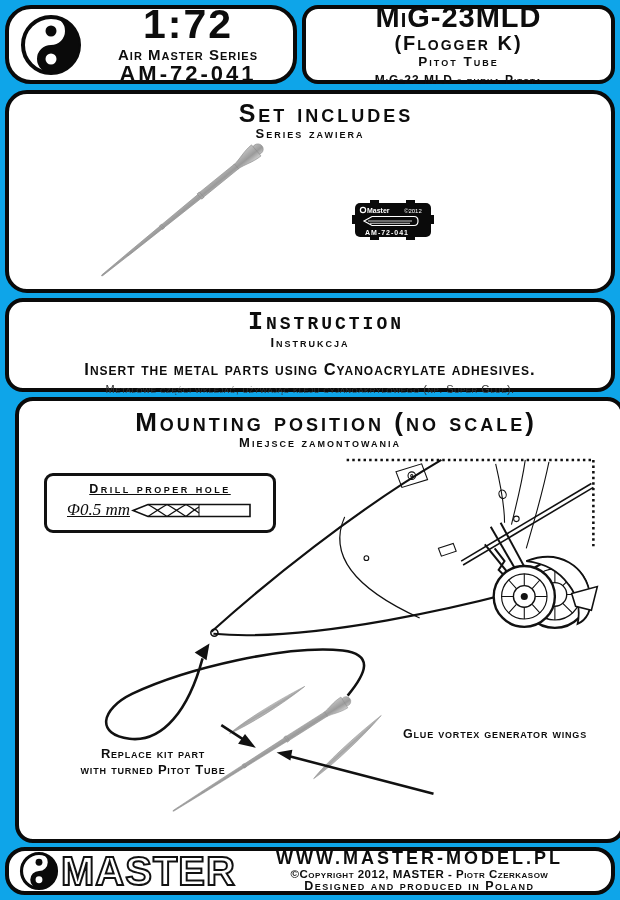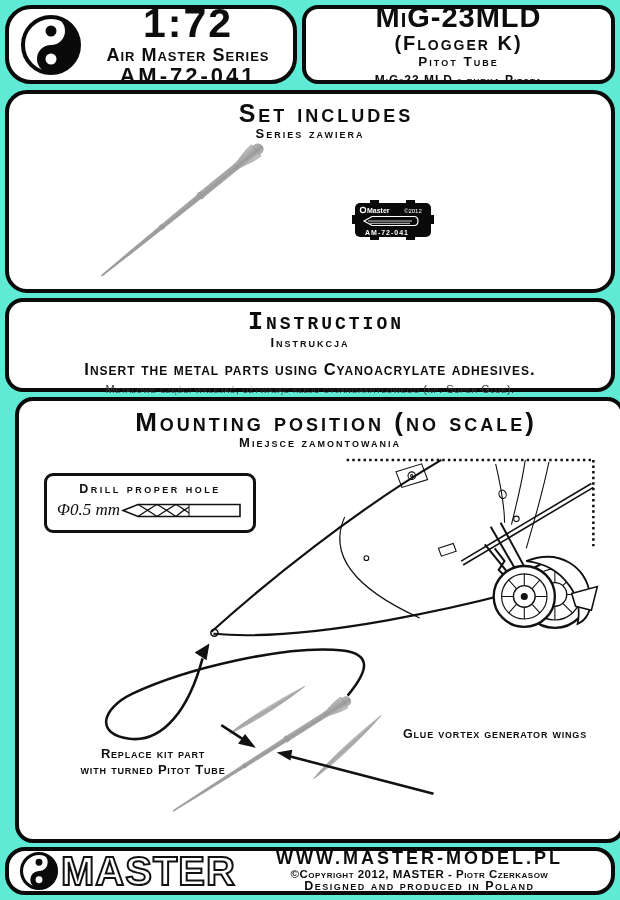--- a/index.html
+++ b/index.html
@@ -1,24 +1,24 @@
 <!DOCTYPE html>
 <html><head>
 <meta charset="utf-8">
 <style>
   html,body{margin:0;padding:0;background:#000;}
-  .page{position:relative;width:620px;height:900px;background:#5eead4;overflow:hidden;
+  .page{position:relative;width:620px;height:900px;background:#0ea5e9;overflow:hidden;
         font-family:"Liberation Sans", sans-serif;color:#0d0d0d;}
   .box{position:absolute;background:#fff;border:4px solid #0a0a0a;border-radius:22px;box-sizing:border-box;}
   .sc{font-variant-caps:small-caps;}
   
   .badge-left{left:5px;top:5px;width:292px;height:79px;border-radius:26px;display:flex;align-items:center;padding-left:10px;}
   .badge-left .txt{flex:1;text-align:center;line-height:1;}
   .brand-scale{font-size:41px;font-weight:800;letter-spacing:2px;}
-  .brand-series{font-size:18px;font-weight:700;letter-spacing:1px;margin-top:2px;}
+  .brand-series{font-size:15px;font-weight:700;letter-spacing:1px;margin-top:2px;}
   .brand-code{font-size:22px;font-weight:800;letter-spacing:3px;margin-top:1px;}
   .badge-right{left:302px;top:5px;width:313px;height:79px;border-radius:16px;display:flex;flex-direction:column;align-items:center;justify-content:center;line-height:1.05;}
   .kit-title{font-size:29px;font-weight:800;letter-spacing:1px;}
   .kit-subtitle{font-size:20px;font-weight:800;letter-spacing:2px;}
   .kit-product{font-size:13.5px;font-weight:800;letter-spacing:2px;margin-top:1px;}
   .title-divider{width:250px;height:2px;background:#0a0a0a;margin:3px 0 2px 0;}
   .kit-subline{font-size:12px;font-weight:700;letter-spacing:1px;}
   
   .sec-set{left:5px;top:90px;width:610px;height:203px;}
   .sec-instruction{left:5px;top:298px;width:610px;height:94px;border-radius:18px;text-align:center;}
@@ -26,21 +26,21 @@
   .sec-head-en{font-size:25px;font-weight:800;letter-spacing:3px;text-align:center;line-height:1;padding-left:32px;}
   .sec-head-pl{font-size:13px;font-weight:700;letter-spacing:2px;text-align:center;line-height:1.2;}
   .sec-set .sec-head-en{margin-top:7px;}
   .sec-instruction .sec-head-en{margin-top:8px;font-family:Liberation Mono, monospace;}
   .sec-mounting .sec-head-en{margin-top:8px;font-size:26px;}
   .inst-en{font-size:16.5px;font-weight:800;letter-spacing:1px;margin-top:9px;}
   .inst-pl{font-size:11px;font-weight:500;color:#333;letter-spacing:.4px;margin-top:4px;}
   .abs{position:absolute;}
   .diagram-svg{position:absolute;left:0;top:0;width:100%;height:100%;}
   
-  .drill-box{position:absolute;left:25px;top:72px;width:212px;height:60px;border:3px solid #111;border-radius:9px;box-sizing:border-box;text-align:center;}
+  .drill-box{position:absolute;left:25px;top:72px;width:232px;height:60px;border:3px solid #111;border-radius:9px;box-sizing:border-box;text-align:center;text-decoration:underline;}
   .drill-title{font-size:12.5px;font-weight:700;letter-spacing:2.5px;margin-top:6px;}
   .drill-row{display:flex;align-items:center;justify-content:center;gap:1px;margin-top:4px;}
   .drill-dia{font-size:17px;font-style:italic;font-weight:500;font-family:"Liberation Serif", serif;}
   
   .dlabel{position:absolute;text-align:center;font-weight:700;line-height:1.25;letter-spacing:.8px;}
   .label-replace{left:18px;top:345px;width:232px;font-size:13px;}
   .label-glue{left:362px;top:326px;width:228px;font-size:12.5px;}
   
   .sec-footer{left:5px;top:847px;width:610px;height:48px;border-radius:20px;display:flex;align-items:center;padding:0 8px 0 10px;}
   .footer-brand{display:flex;align-items:center;gap:2px;flex:0 0 auto;}

